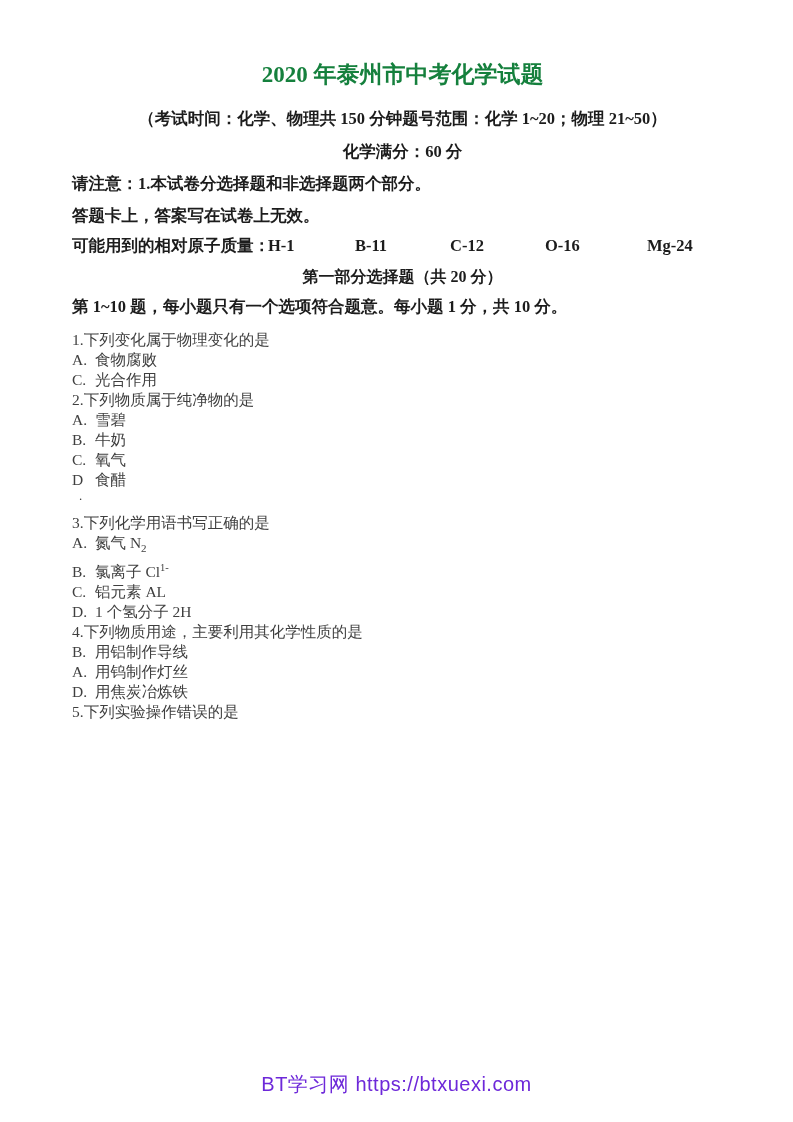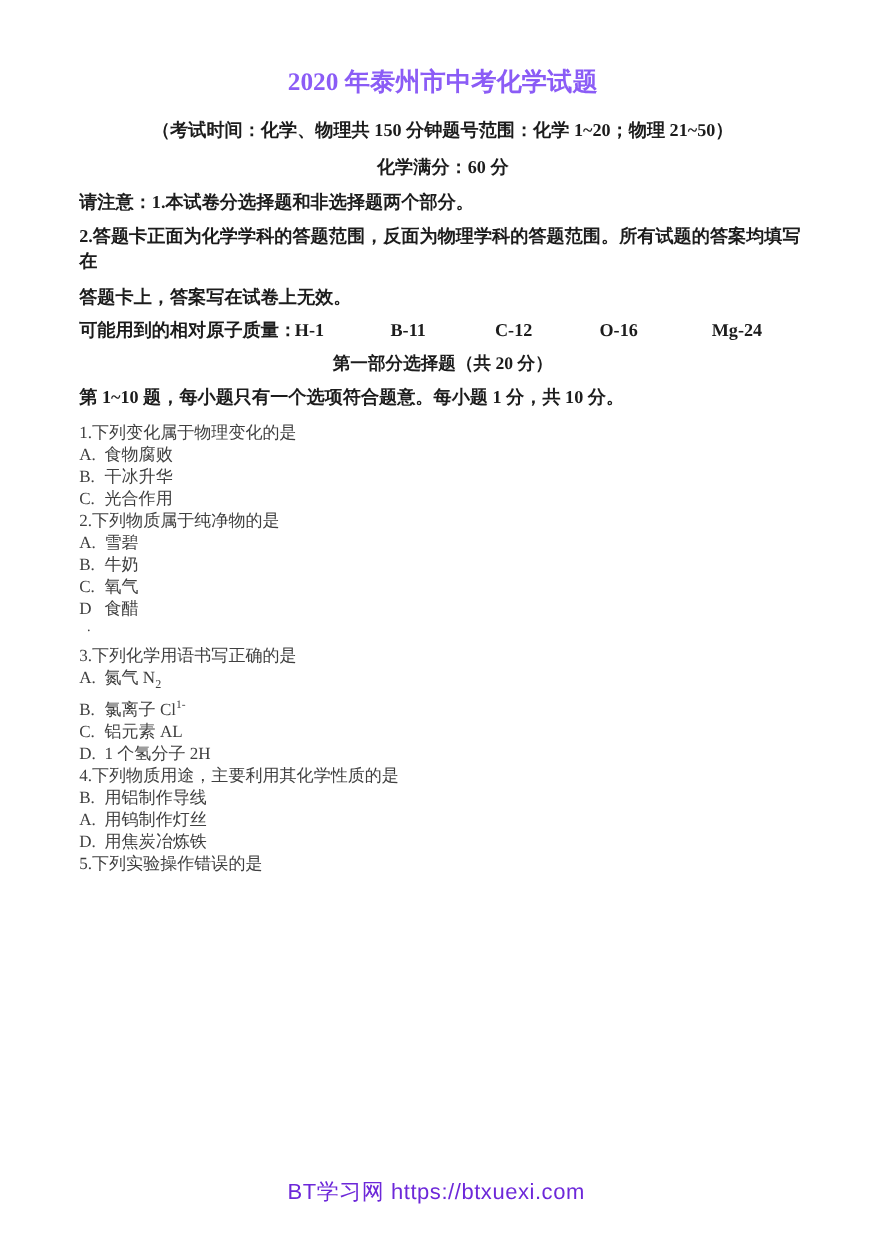--- a/index.html
+++ b/index.html
@@ -6,21 +6,21 @@
   .page {
     width:793px; height:1122px; margin:0 auto; background:#ffffff;
     position:relative; overflow:hidden;
     font-family:"Liberation Serif","DejaVu Serif",serif;
     color:#1c1c1c;
   }
   .content { position:absolute; left:72px; right:60px; top:0; }
 
   .title {
     margin:60px 0 0; font-size:23px; line-height:30px; text-align:center;
-    font-weight:700; color:#8b5cf6;
+    font-weight:700; color:#15803d;
   }
   .exam-info { margin:17px 0 0; font-size:16.5px; line-height:23px; text-align:center; font-weight:700; }
   .score-line { margin:10px 0 0; font-size:16.5px; line-height:23px; text-align:center; font-weight:700; }
   .notice { margin:9px 0 0; font-size:16.5px; line-height:23px; font-weight:700; text-align:left; }
   .notice-2 { margin-top:8px; }
   .notice-3 { margin-top:9px; }
 
   .atomic { margin:7px 0 0; font-size:16.5px; line-height:23px; font-weight:700; position:relative; height:23px; }
   .am-val { position:absolute; top:0; white-space:nowrap; }
   .am-0 { left:196px; } .am-1 { left:283px; } .am-2 { left:378px; } .am-3 { left:473px; } .am-4 { left:575px; }
@@ -47,38 +47,36 @@
 <body>
 
 <div class="page">
   <div class="content">
 
     <h1 class="title">2020 年泰州市中考化学试题</h1>
     <p class="exam-info">（考试时间：化学、物理共 150 分钟题号范围：化学 1~20；物理 21~50）</p>
     <p class="score-line">化学满分：60 分</p>
 
     <p class="notice">请注意：1.本试卷分选择题和非选择题两个部分。</p>
-    <p class="notice notice-2">2.答题卡正面为化学学科的答题范围，反面为物理学科的答题范围。所有试题的答案均填写在</p>
     <p class="notice notice-3">答题卡上，答案写在试卷上无效。</p>
 
     <p class="atomic">
       <span>可能用到的相对原子质量：</span>
       <span class="am-val am-0">H-1</span>
       <span class="am-val am-1">B-11</span>
       <span class="am-val am-2">C-12</span>
       <span class="am-val am-3">O-16</span>
       <span class="am-val am-4">Mg-24</span>
     </p>
 
     <p class="section-title">第一部分选择题（共 20 分）</p>
     <p class="section-instructions">第 1~10 题，每小题只有一个选项符合题意。每小题 1 分，共 10 分。</p>
 
     <p class="qline first-stem">1.下列变化属于物理变化的是</p>
     <p class="qline opt"><span class="opt-label">A.</span><span>食物腐败</span></p>
-    <p class="qline opt"><span class="opt-label">B.</span><span>干冰升华</span></p>
     <p class="qline opt"><span class="opt-label">C.</span><span>光合作用</span></p>
 
     <p class="qline">2.下列物质属于纯净物的是</p>
     <p class="qline opt"><span class="opt-label">A.</span><span>雪碧</span></p>
     <p class="qline opt"><span class="opt-label">B.</span><span>牛奶</span></p>
     <p class="qline opt"><span class="opt-label">C.</span><span>氧气</span></p>
     <p class="qline opt"><span class="opt-label">D</span><span>食醋</span><span class="stray-mark">.</span></p>
 
     <p class="qline q3-gap">3.下列化学用语书写正确的是</p>
     <p class="qline opt"><span class="opt-label">A.</span><span>氮气 N</span><sub class="chem">2</sub></p>

